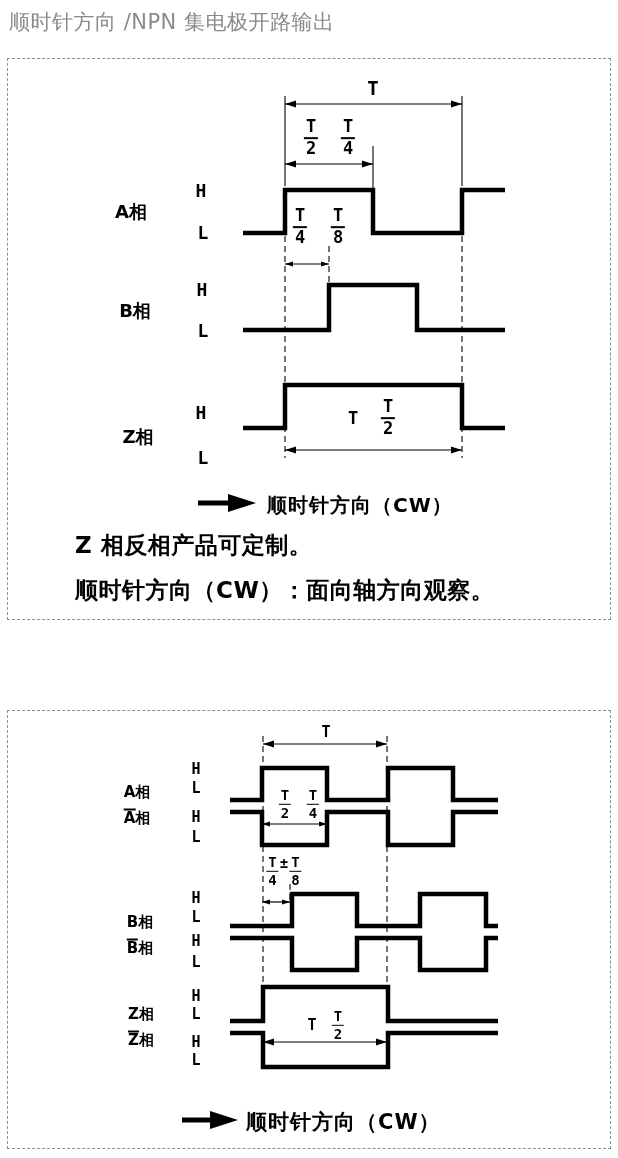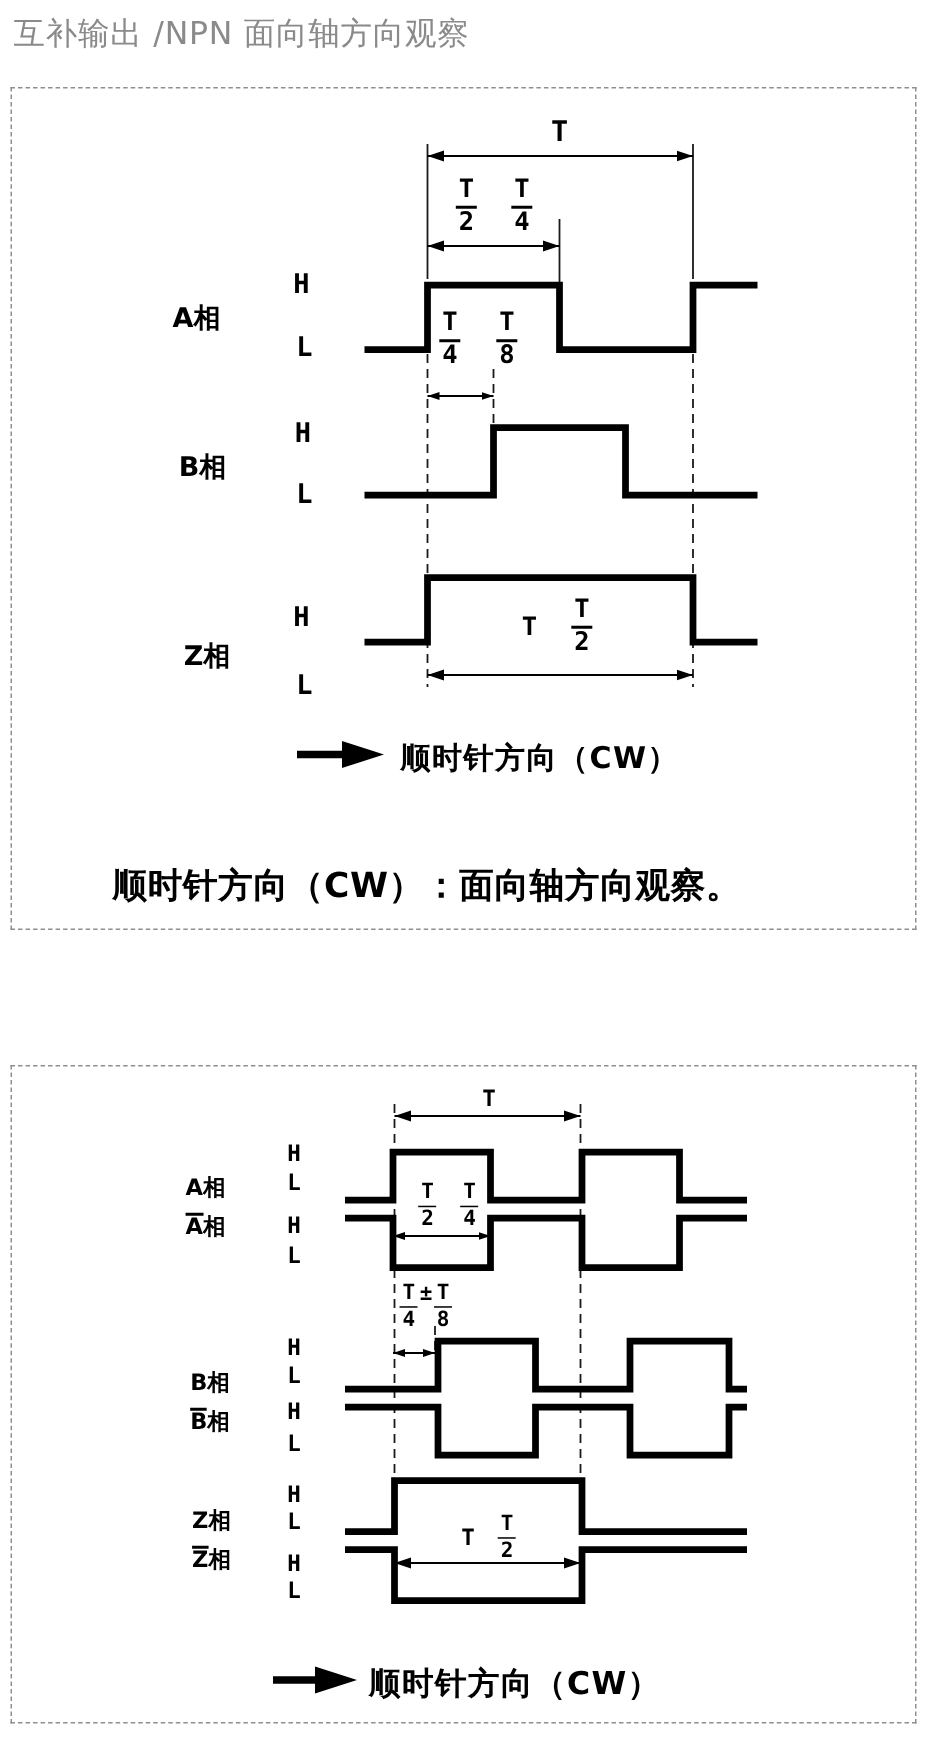--- a/index.html
+++ b/index.html
@@ -28,21 +28,21 @@
   .cw{font-weight:bold;font-size:20px;letter-spacing:1px;}
   .cw2{font-weight:bold;font-size:21px;letter-spacing:1px;}
   .note{font-weight:bold;font-size:23px;letter-spacing:.5px;color:#000;}
   svg{position:absolute;left:0;top:0;}
 </style>
 </head>
 <body>
 
 <div id="page">
 
-  <span class="abs title" style="left:9px;top:8px;">互补输出 /NPN 面向轴方向观察</span>
+  <span class="abs title" style="left:9px;top:8px;">顺时针方向 /NPN 集电极开路输出</span>
 
   <div class="dbox" style="left:7px;top:58px;width:602px;height:560px;"></div>
   <div class="dbox" style="left:7px;top:710px;width:602px;height:437px;"></div>
 
   <svg width="618" height="1158" viewBox="0 0 618 1158">
     <defs>
       <marker id="ah" markerUnits="userSpaceOnUse" markerWidth="12" markerHeight="10" refX="11" refY="5" orient="auto-start-reverse">
         <path d="M11,5 L0,1.4 L0,8.6 Z" fill="#000"></path>
       </marker>
       <marker id="ahs" markerUnits="userSpaceOnUse" markerWidth="9" markerHeight="8" refX="8" refY="4" orient="auto-start-reverse">
@@ -124,20 +124,21 @@
   <span class="ctr phase1" style="left:138px;top:437px;">Z相</span>
   <span class="ctr hl" style="left:201px;top:412px;">H</span>
   <span class="ctr hl" style="left:203px;top:457px;">L</span>
   <span class="ctr tlab" style="left:353px;top:418px;font-size:17px;">T</span>
   <span class="ctr frac" style="left:388px;top:418px;">
     <span class="num">T</span>
     <span class="den">2</span>
   </span>
 
   <span class="abs cw" style="left:267px;top:492px;">顺时针方向（CW）</span>
+  <span class="abs note" style="left:75px;top:530px;">Z 相反相产品可定制。</span>
   <span class="abs note" style="left:75px;top:575px;">顺时针方向（CW）：面向轴方向观察。</span>
 
   <span class="ctr tlab2" style="left:326px;top:732px;">T</span>
 
   <span class="ctr phase2" style="left:137px;top:792px;">A相</span>
   <span class="ctr phase2" style="left:137px;top:818px;">
     <span class="ov">A</span><span>相</span>
   </span>
   <span class="ctr hl2" style="left:196px;top:769px;">H</span>
   <span class="ctr hl2" style="left:196px;top:788px;">L</span>

